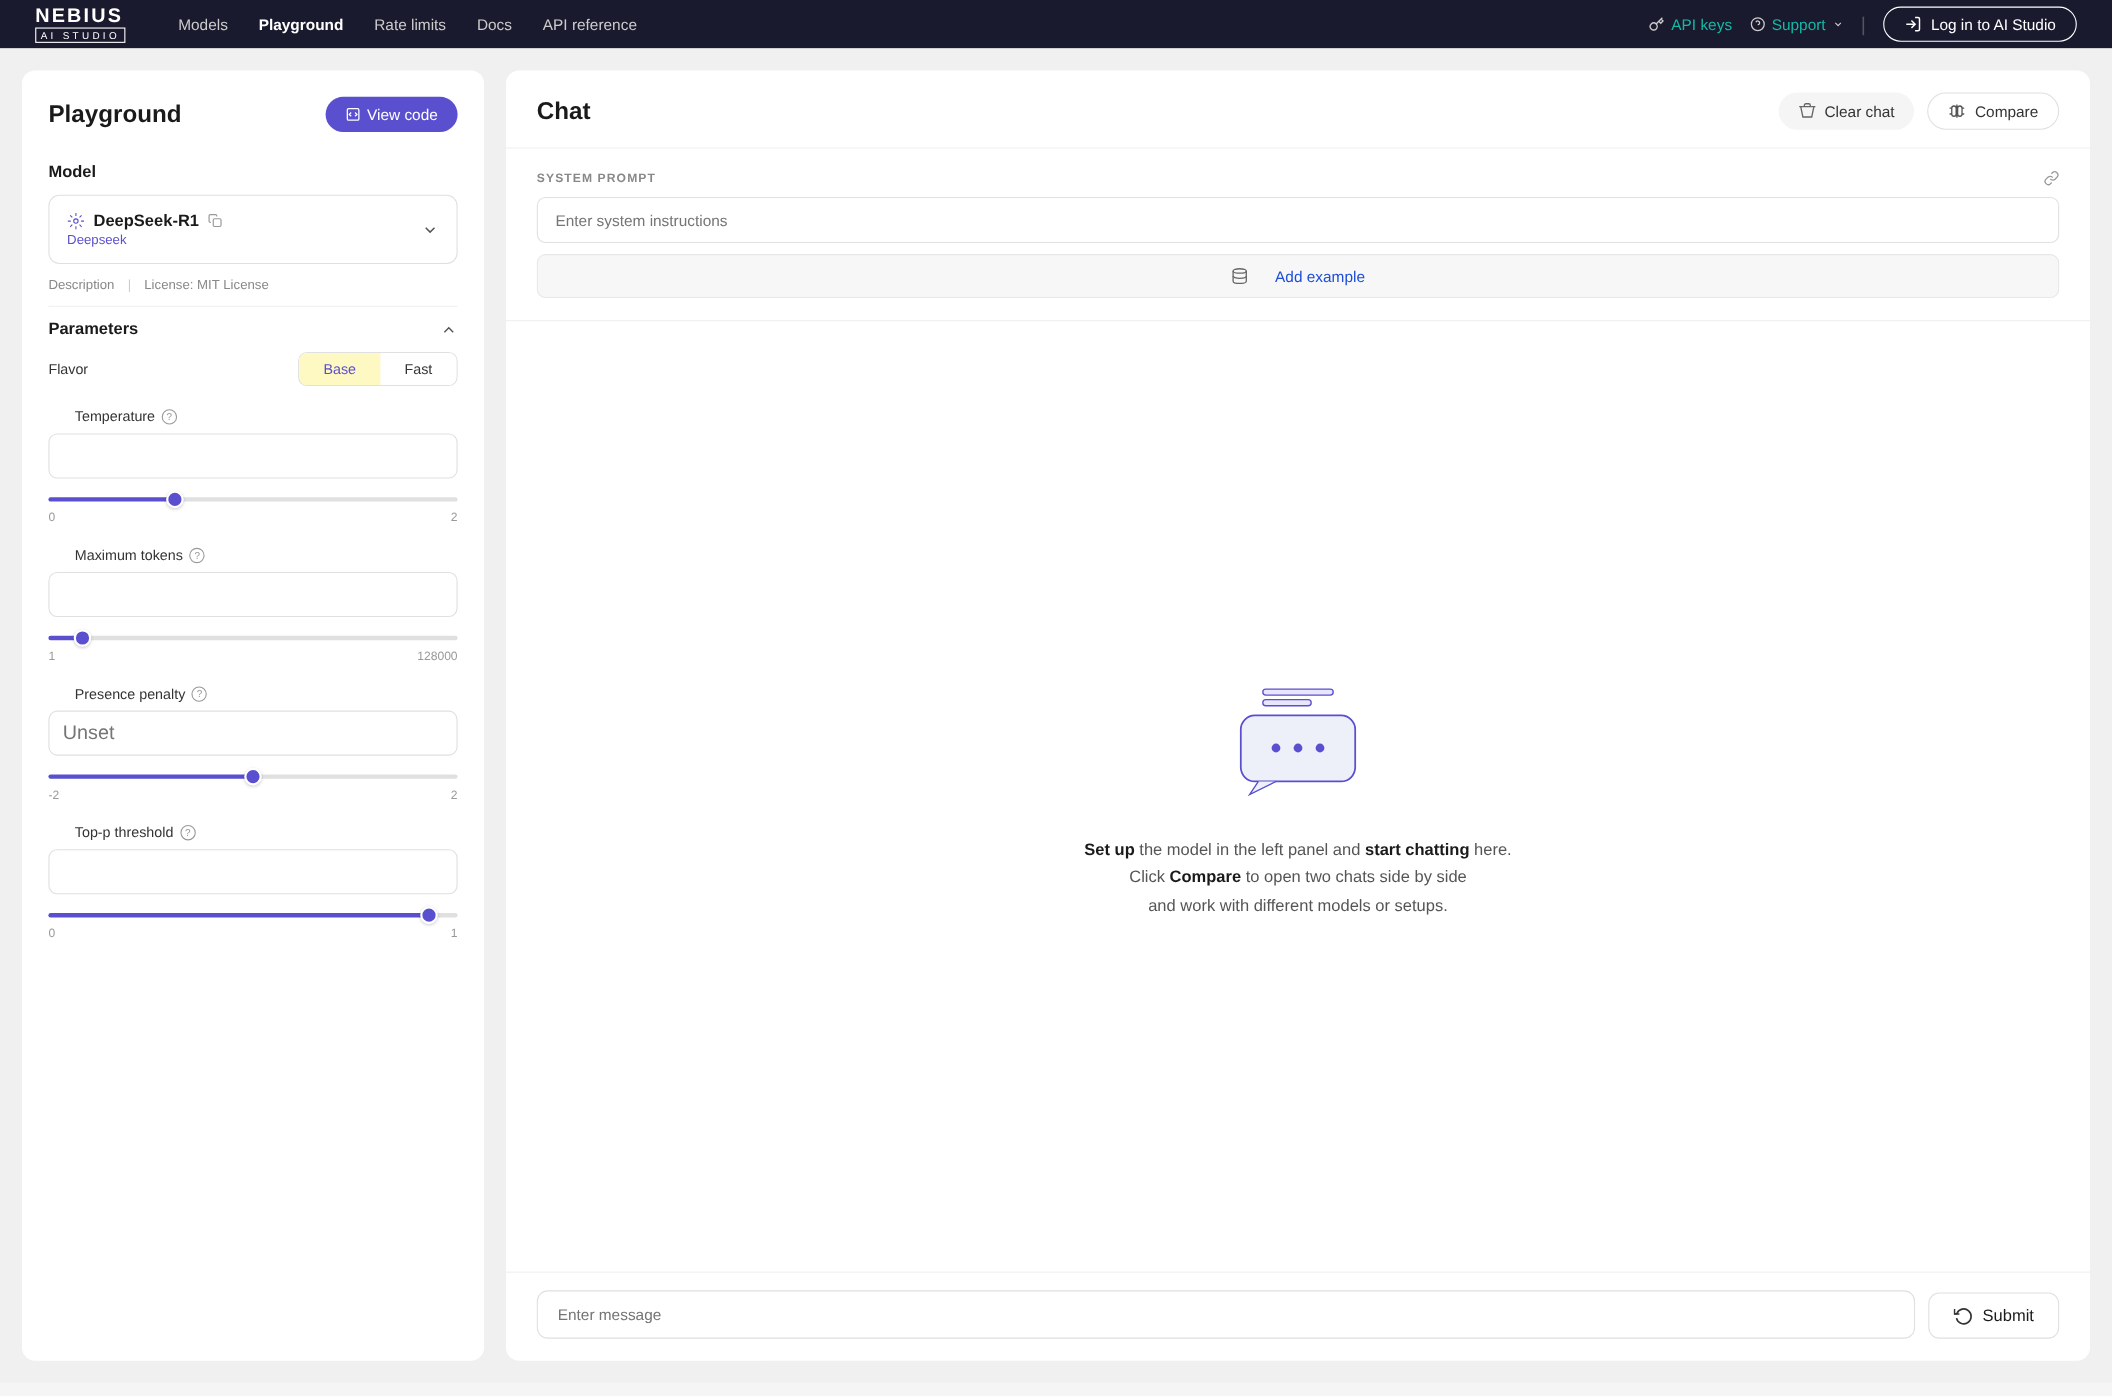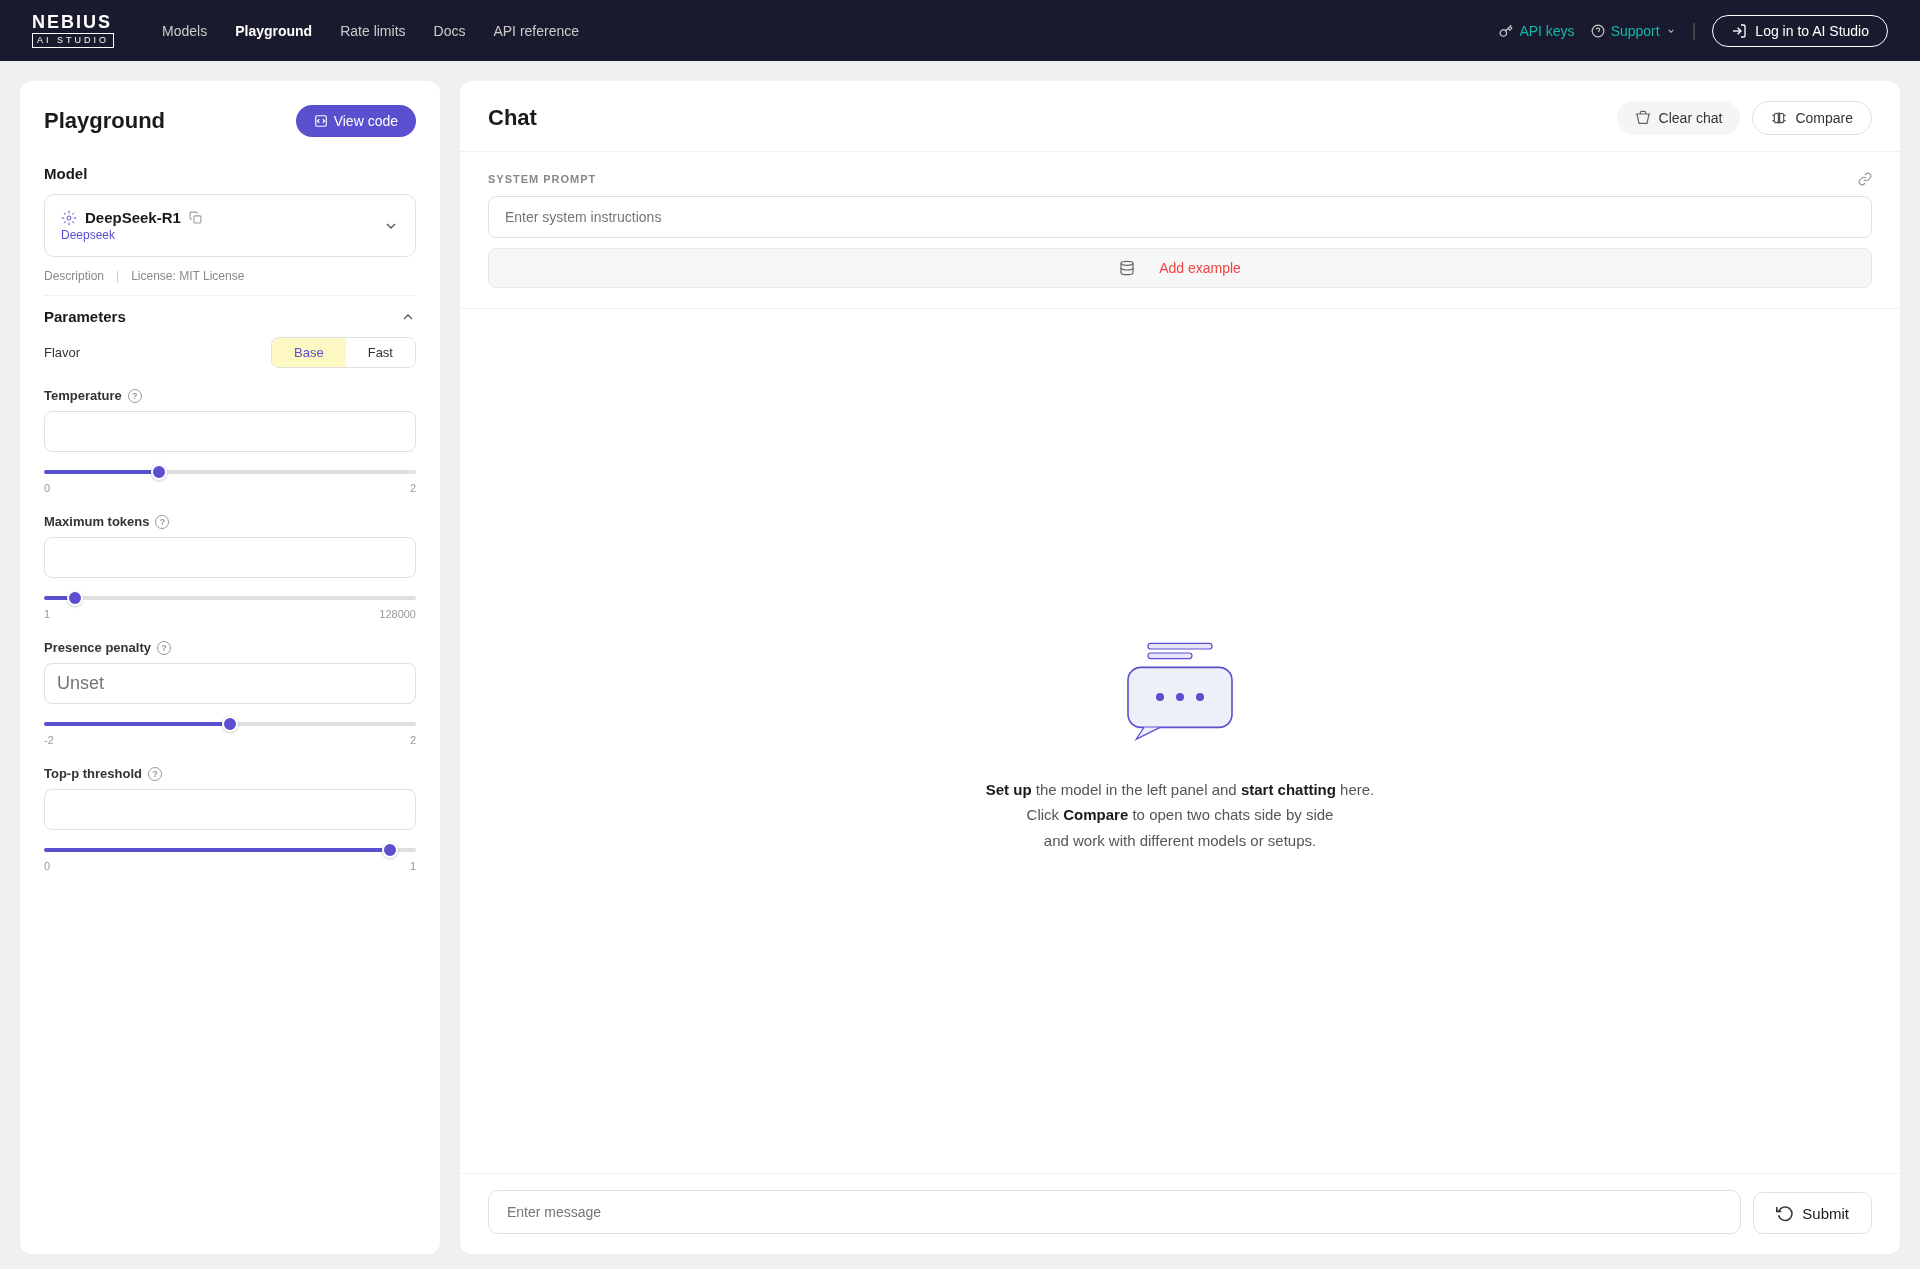--- a/index.html
+++ b/index.html
@@ -4,21 +4,21 @@
   <style>
     * { box-sizing: border-box; margin: 0; padding: 0; }
     body { font-family: -apple-system, BlinkMacSystemFont, 'Segoe UI', sans-serif; background: #f5f5f5; color: #1a1a1a; }
 
     
     .navbar {
       background: #1a1a2e;
       display: flex;
       align-items: center;
       padding: 0 32px;
-      height: 61px;
+      height: 44px;
       gap: 32px;
       justify-content: center;
     }
     .navbar-logo {
       display: flex;
       flex-direction: column;
       align-items: flex-start;
       margin-right: 16px;
     }
     .navbar-logo .logo-name {
@@ -186,26 +186,27 @@
     .params-title {
       font-size: 15px;
       font-weight: 600;
       color: #1a1a1a;
     }
     .param-row {
       margin-bottom: 20px;
     }
     .param-label {
       font-size: 13px;
-      font-weight: 700;
+      font-weight: 400;
       color: #333;
       margin-bottom: 8px;
       display: flex;
       align-items: center;
       gap: 6px;
+      margin-left: 24px;
     }
     .param-label .help-icon {
       width: 14px;
       height: 14px;
       border-radius: 50%;
       border: 1.5px solid #999;
       display: inline-flex;
       align-items: center;
       justify-content: center;
       font-size: 9px;
@@ -370,21 +371,21 @@
       outline: none;
       margin-bottom: 10px;
     }
     .btn-add-example {
       width: 100%;
       background: #f7f7f7;
       border: 1.5px solid #e8e8e8;
       border-radius: 8px;
       padding: 11px 16px;
       font-size: 14px;
-      color: #ef4444;
+      color: #1d4ed8;
       cursor: pointer;
       display: flex;
       align-items: center;
       justify-content: center;
       gap: 24px;
     }
 
     
     .chat-body {
       flex: 1;

